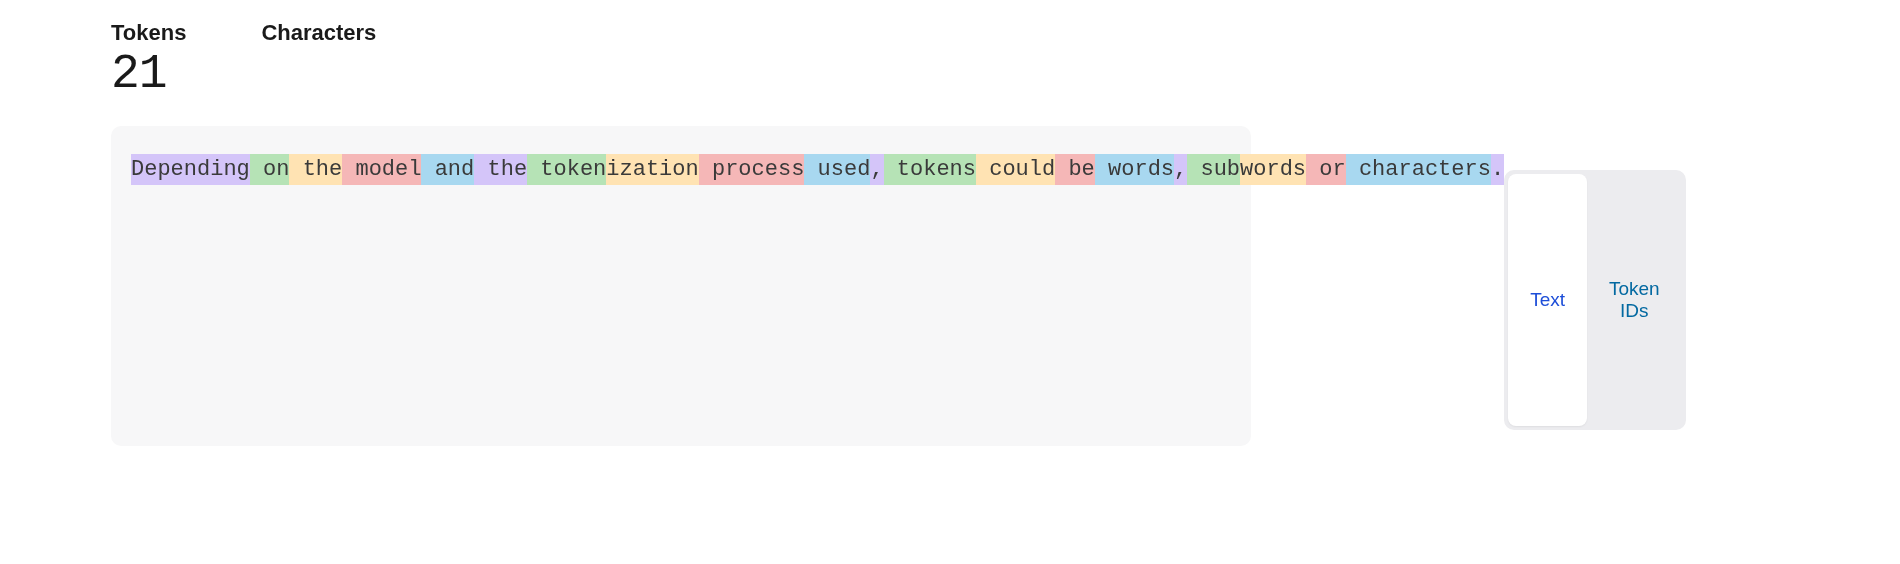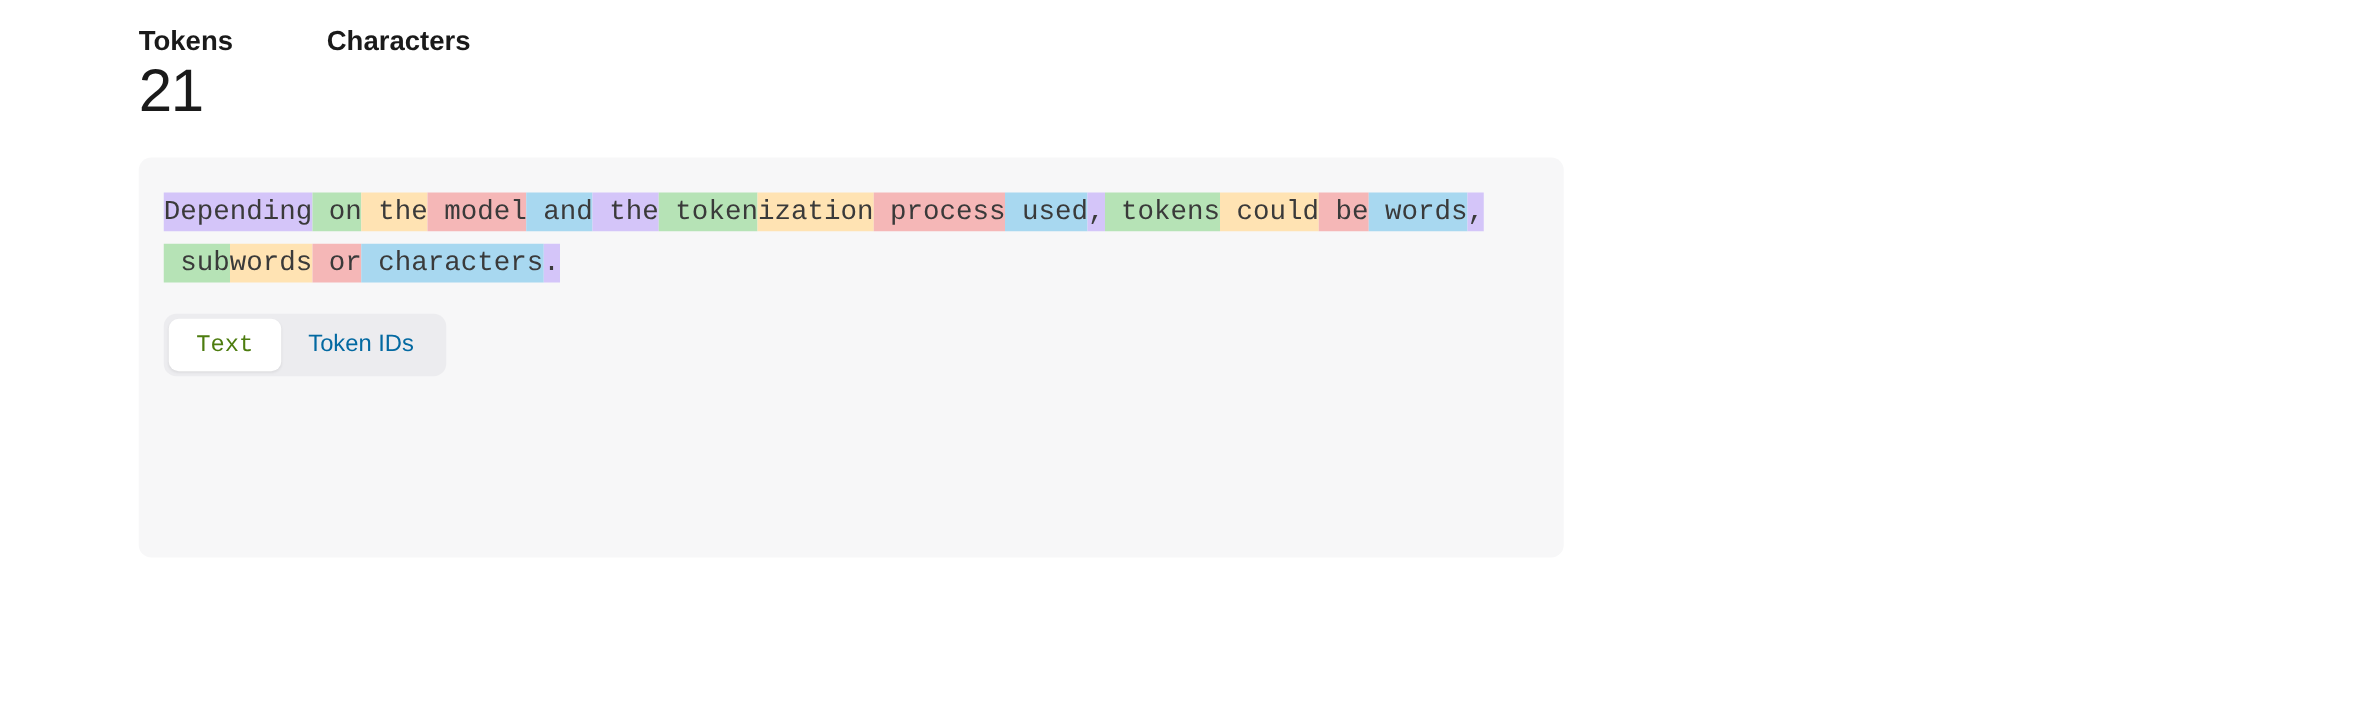--- a/index.html
+++ b/index.html
@@ -30,28 +30,29 @@
       font-weight: 600;
       color: #1a1a1a;
       margin-bottom: 4px;
     }
     .stat-value {
       font-size: 48px;
       font-weight: 400;
       color: #1a1a1a;
       line-height: 1;
       letter-spacing: -1px;
+      font-family: Liberation Mono, monospace;
     }
     .token-display {
       background: #f7f7f8;
       border-radius: 10px;
       padding: 24px 20px 16px 20px;
       min-height: 320px;
       display: flex;
-      flex-direction: column;
+      flex-direction: row;
     }
     .token-text {
       font-family: "SFMono-Regular", Consolas, "Liberation Mono", Menlo, Courier, monospace;
       font-size: 22px;
       line-height: 1.85;
       color: #3a3a3a;
       word-wrap: break-word;
     }
     .tok {
       white-space: pre;
@@ -77,23 +78,22 @@
       font-size: 19px;
       font-weight: 500;
       padding: 10px 22px;
       border-radius: 8px;
       cursor: pointer;
       color: #0369a1;
       font-family: inherit;
     }
     .tab.active {
       background: #ffffff;
-      color: #4d7c0f;
+      color: #1d4ed8;
       box-shadow: 0 1px 2px rgba(0,0,0,0.06);
-      font-family: Liberation Mono, monospace;
     }
   </style>
 </head>
 <body>
 
 <div class="container">
 
   <div class="stats">
     <div class="stat-block">
       <div class="stat-label">Tokens</div>

